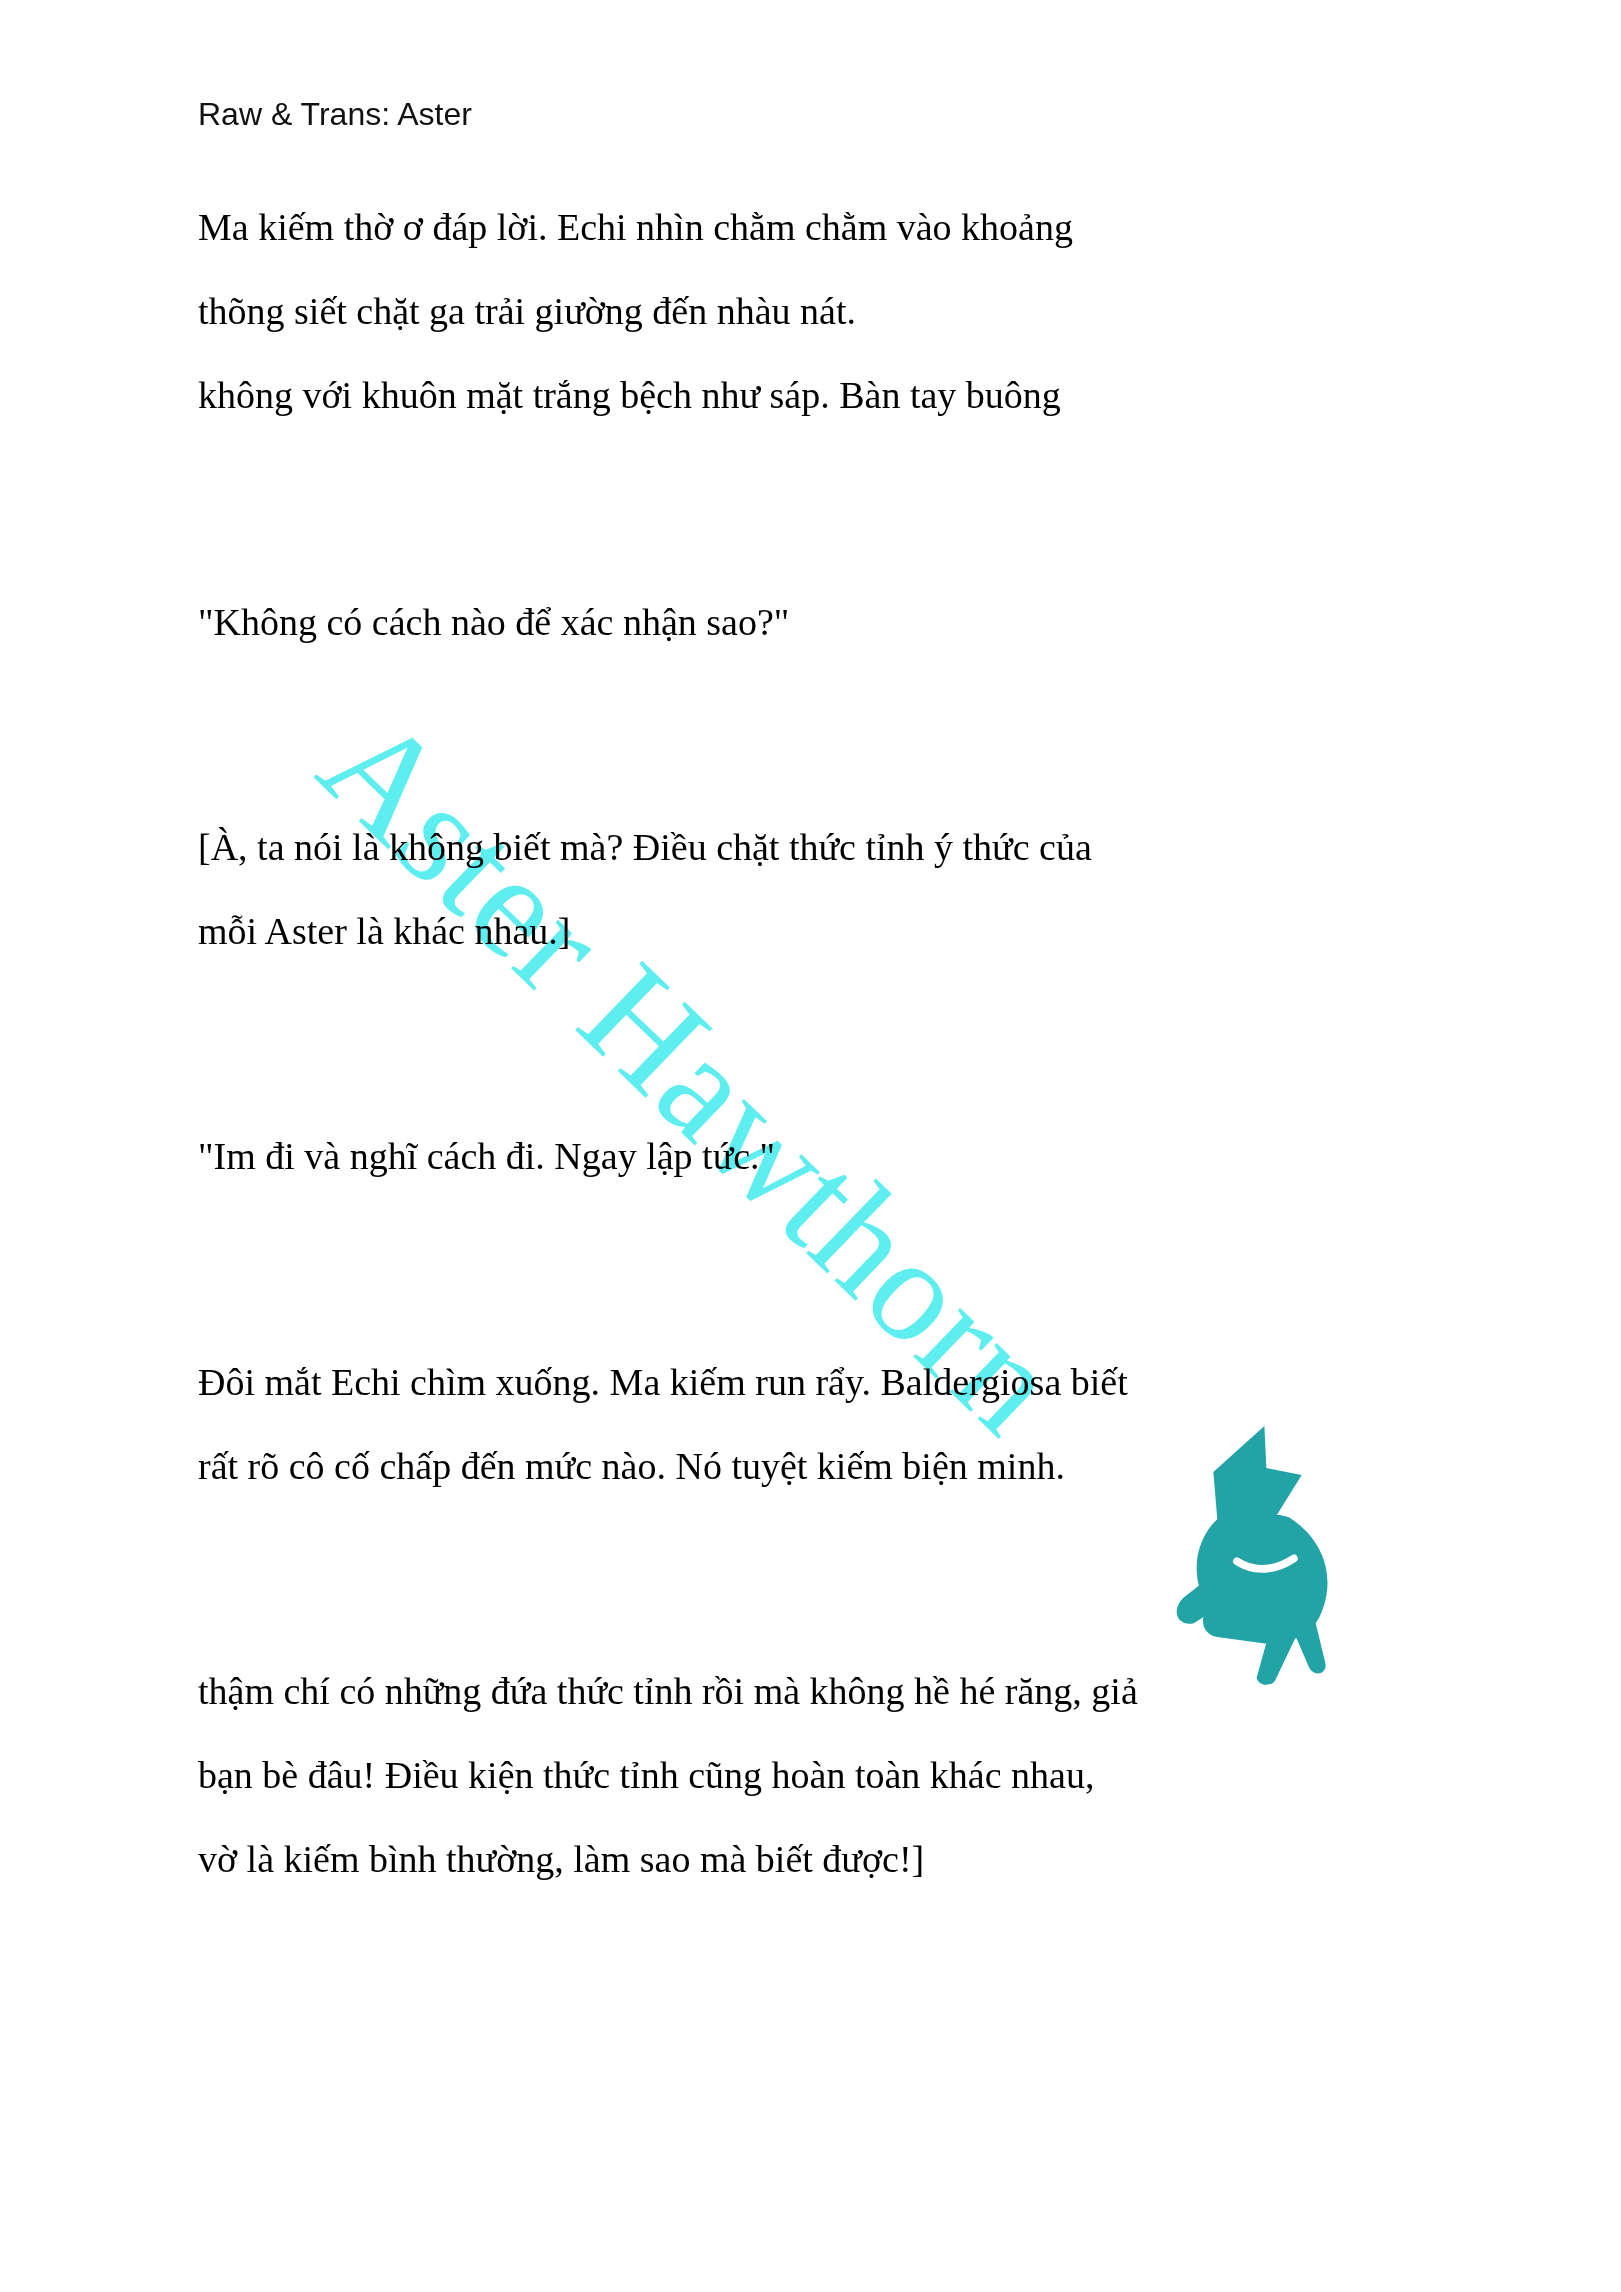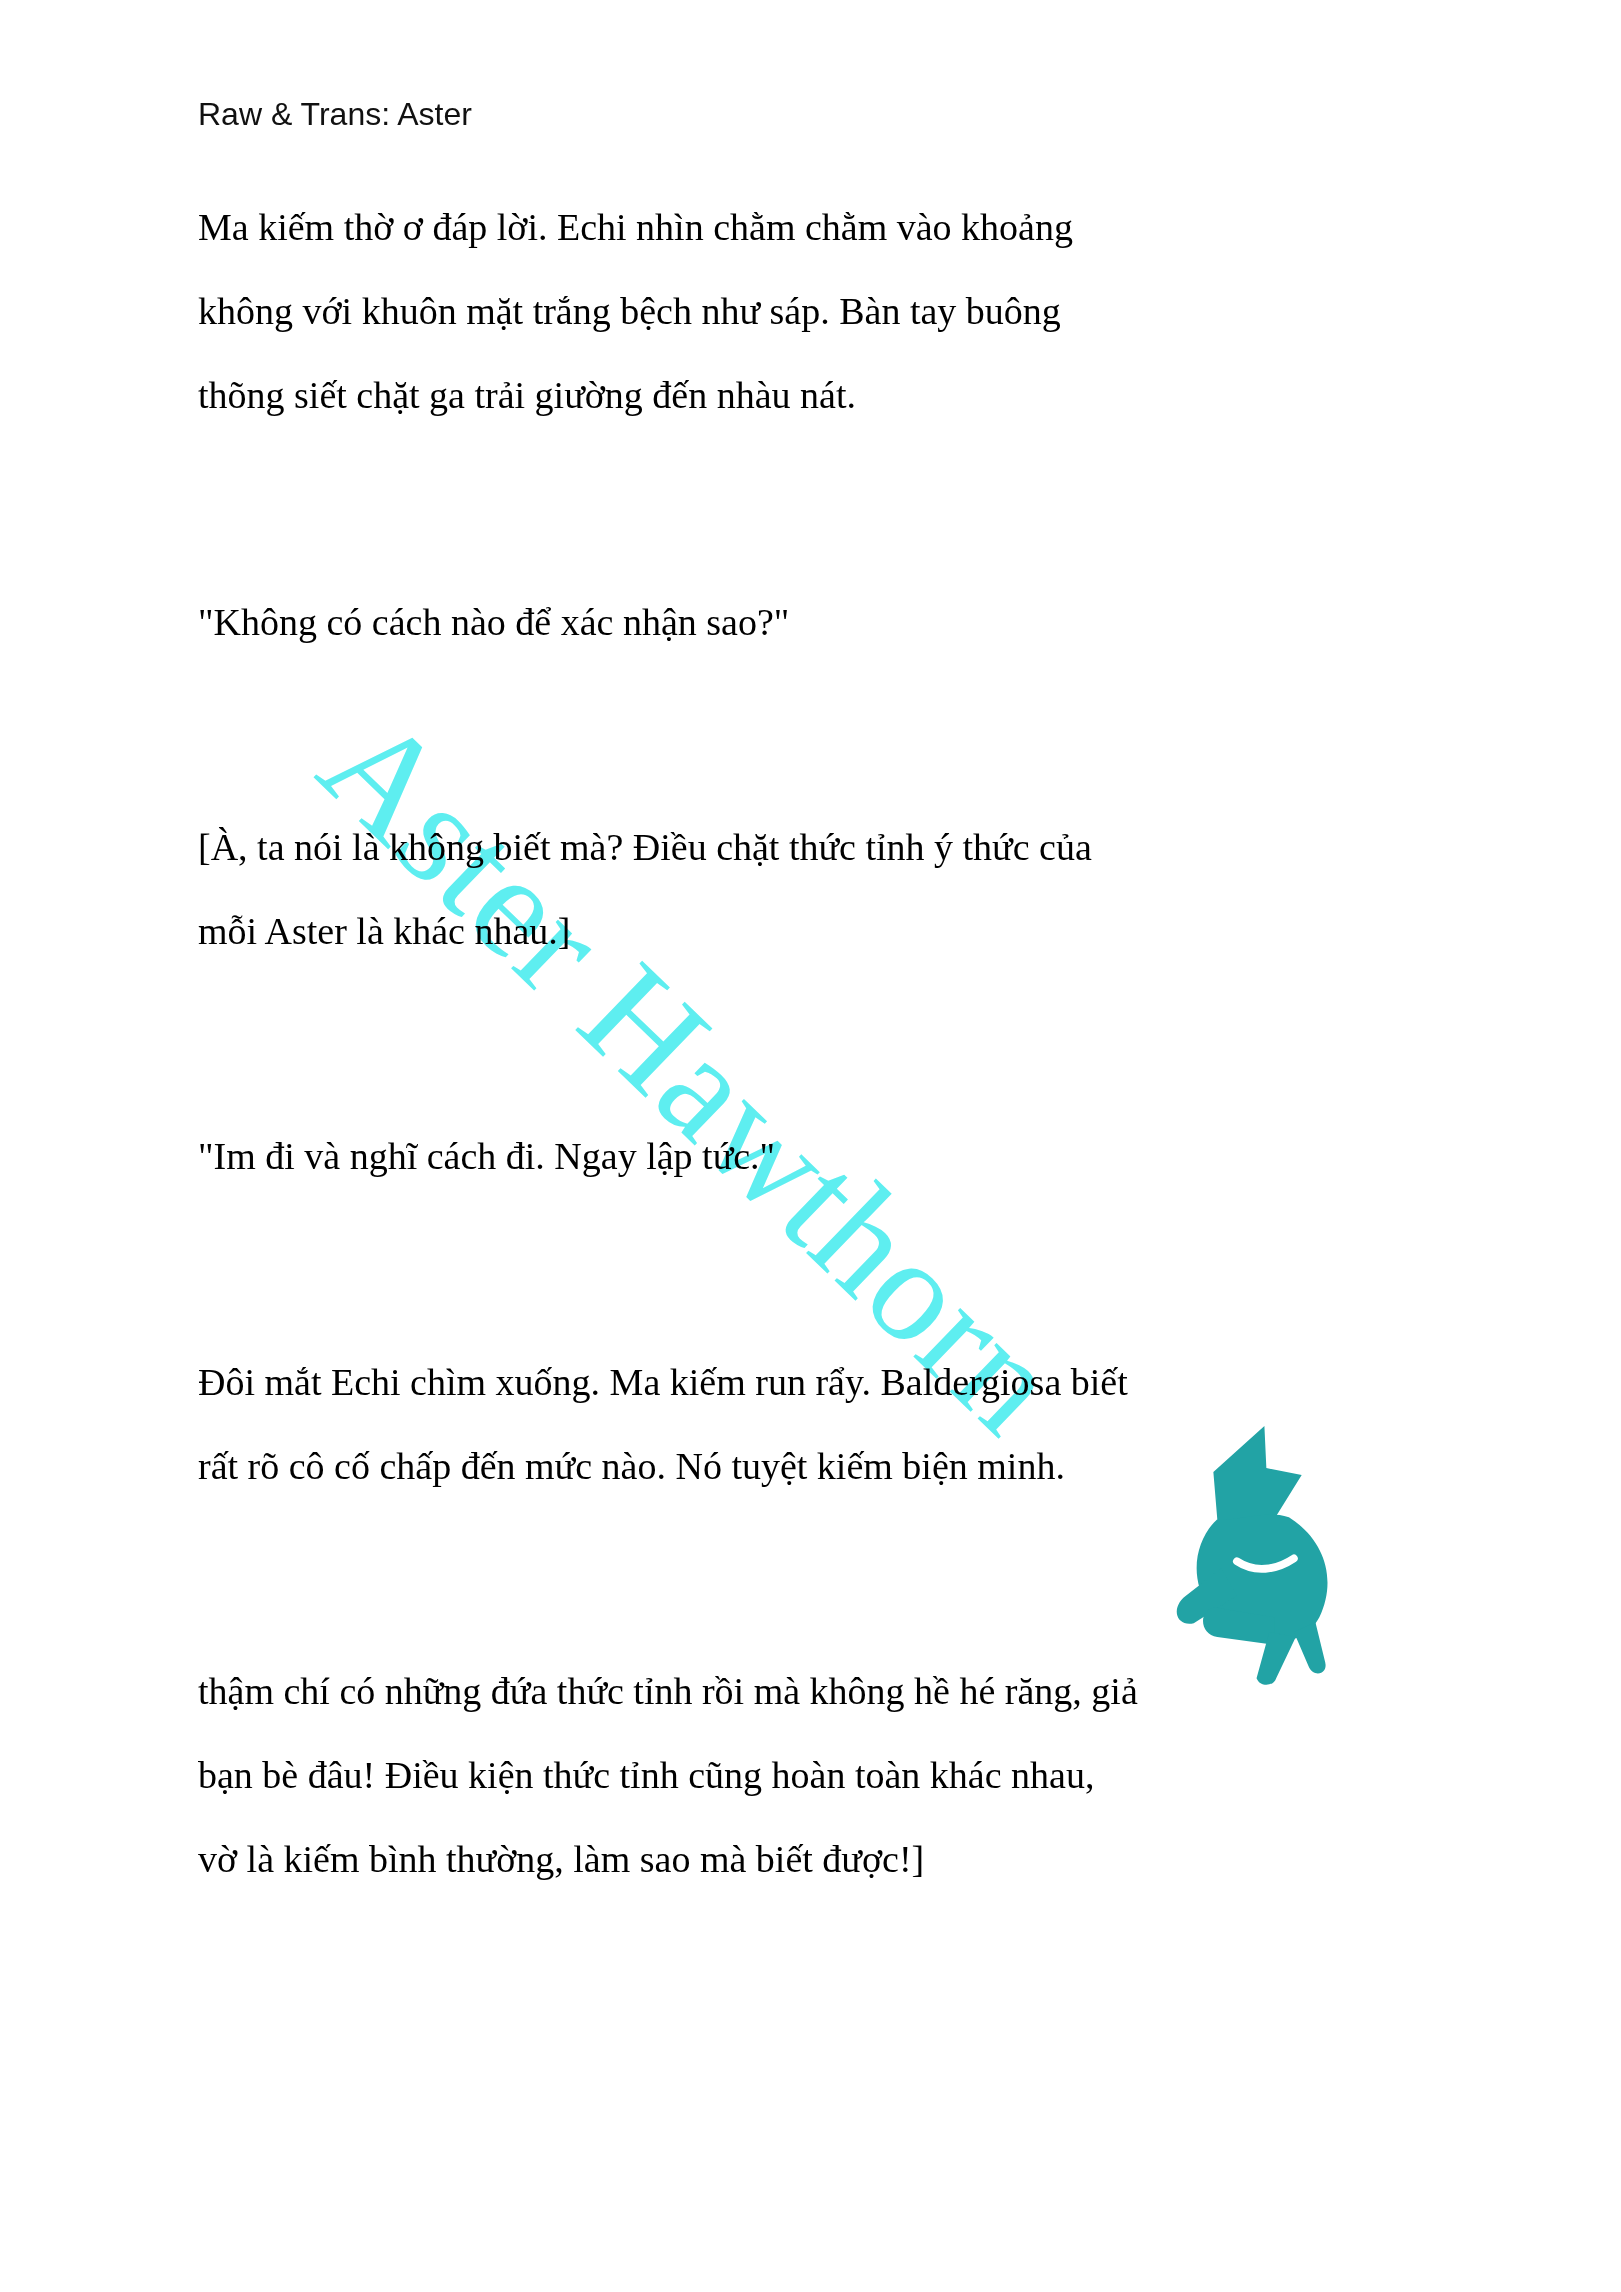--- a/index.html
+++ b/index.html
@@ -62,22 +62,22 @@
   </style>
 </head>
 <body>
 
 <div class="page-header">Raw &amp; Trans: Aster</div>
 
 <div class="watermark">Aster Hawthorn</div>
 
 <div class="para" style="top:185px;">
   <span class="line">Ma kiếm thờ ơ đáp lời. Echi nhìn chằm chằm vào khoảng</span>
+  <span class="line">thõng siết chặt ga trải giường đến nhàu nát.</span>
   <span class="line">không với khuôn mặt trắng bệch như sáp. Bàn tay buông</span>
-  <span class="line">thõng siết chặt ga trải giường đến nhàu nát.</span>
 </div>
 
 <div class="para" style="top:580px;">
   <span class="line">"Không có cách nào để xác nhận sao?"</span>
 </div>
 
 <div class="para" style="top:805px;">
   <span class="line">[À, ta nói là không biết mà? Điều chặt thức tỉnh ý thức của</span>
   <span class="line">mỗi Aster là khác nhau.]</span>
 </div>

